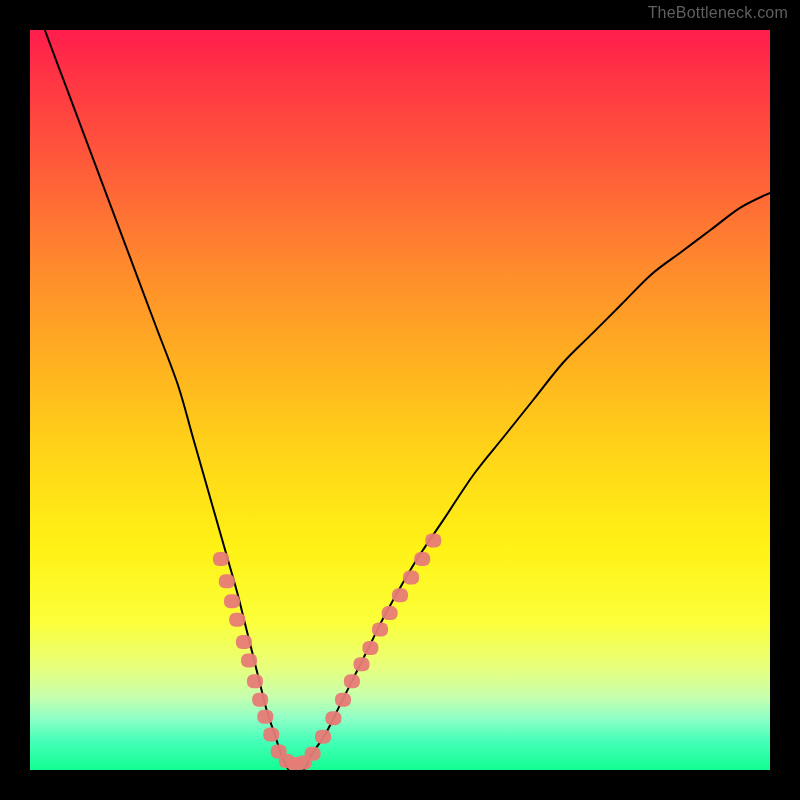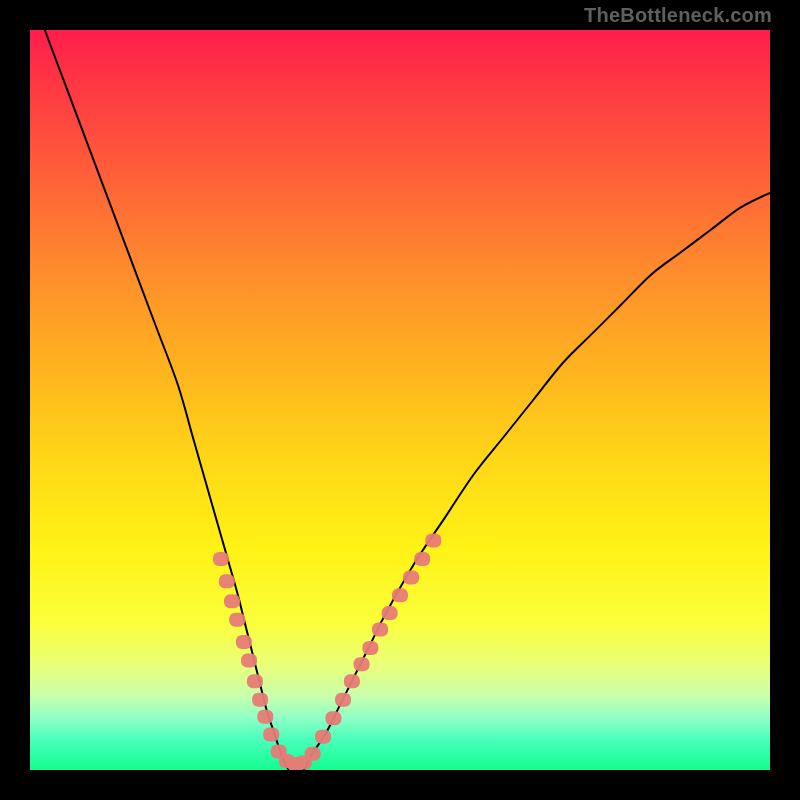--- a/index.html
+++ b/index.html
@@ -6,25 +6,25 @@
   html, body { width: 800px; height: 800px; overflow: hidden; background: #000; }
   .outer-frame {
     width: 800px;
     height: 800px;
     background: #000;
     position: relative;
   }
   .watermark {
     position: absolute;
     top: 4px;
-    right: 28px;
+    right: 12px;
     color: #5f5f5f;
     font-family: Arial, Helvetica, sans-serif;
-    font-size: 20px;
-    font-weight: 700;
+    font-size: 16px;
+    font-weight: 400;
     letter-spacing: 0.2px;
     z-index: 5;
   }
   .plot-area {
     position: absolute;
     left: 30px;
     top: 30px;
     width: 740px;
     height: 740px;
     overflow: hidden;

